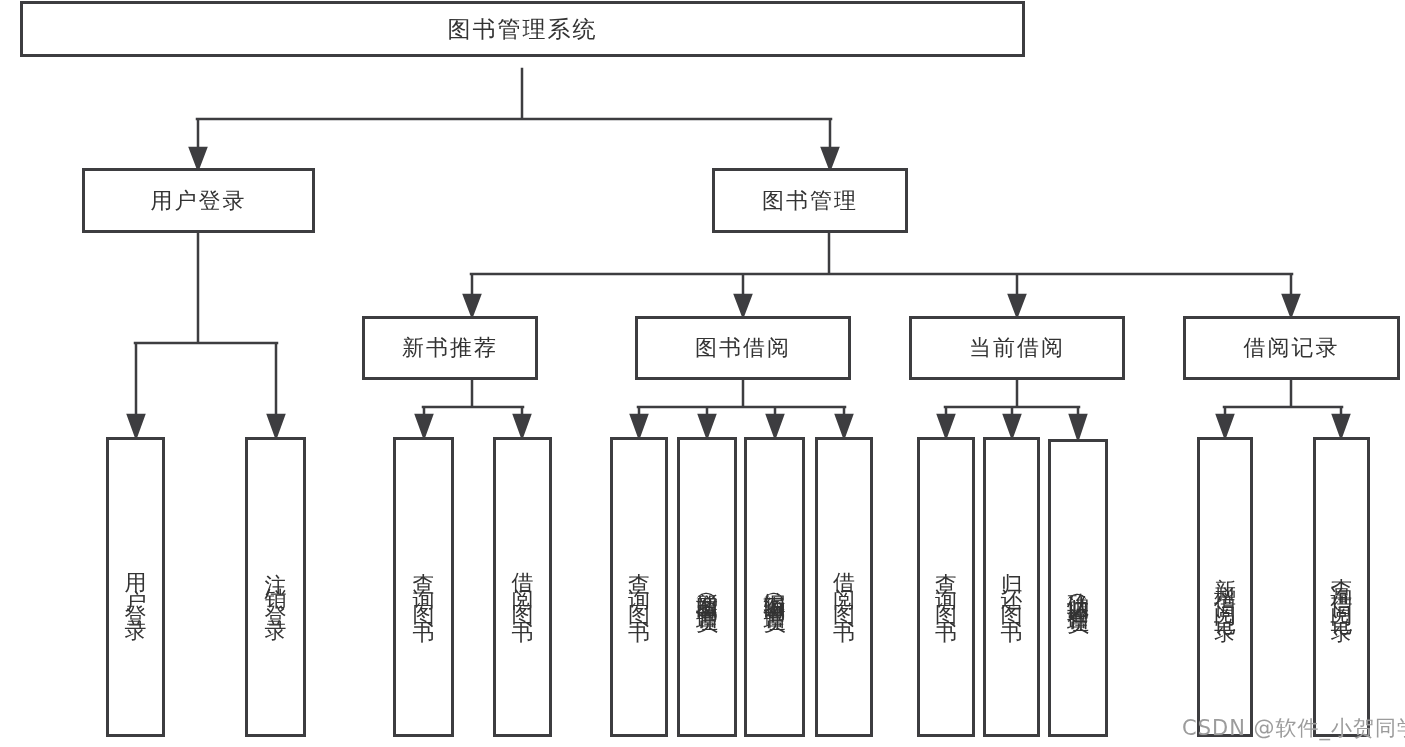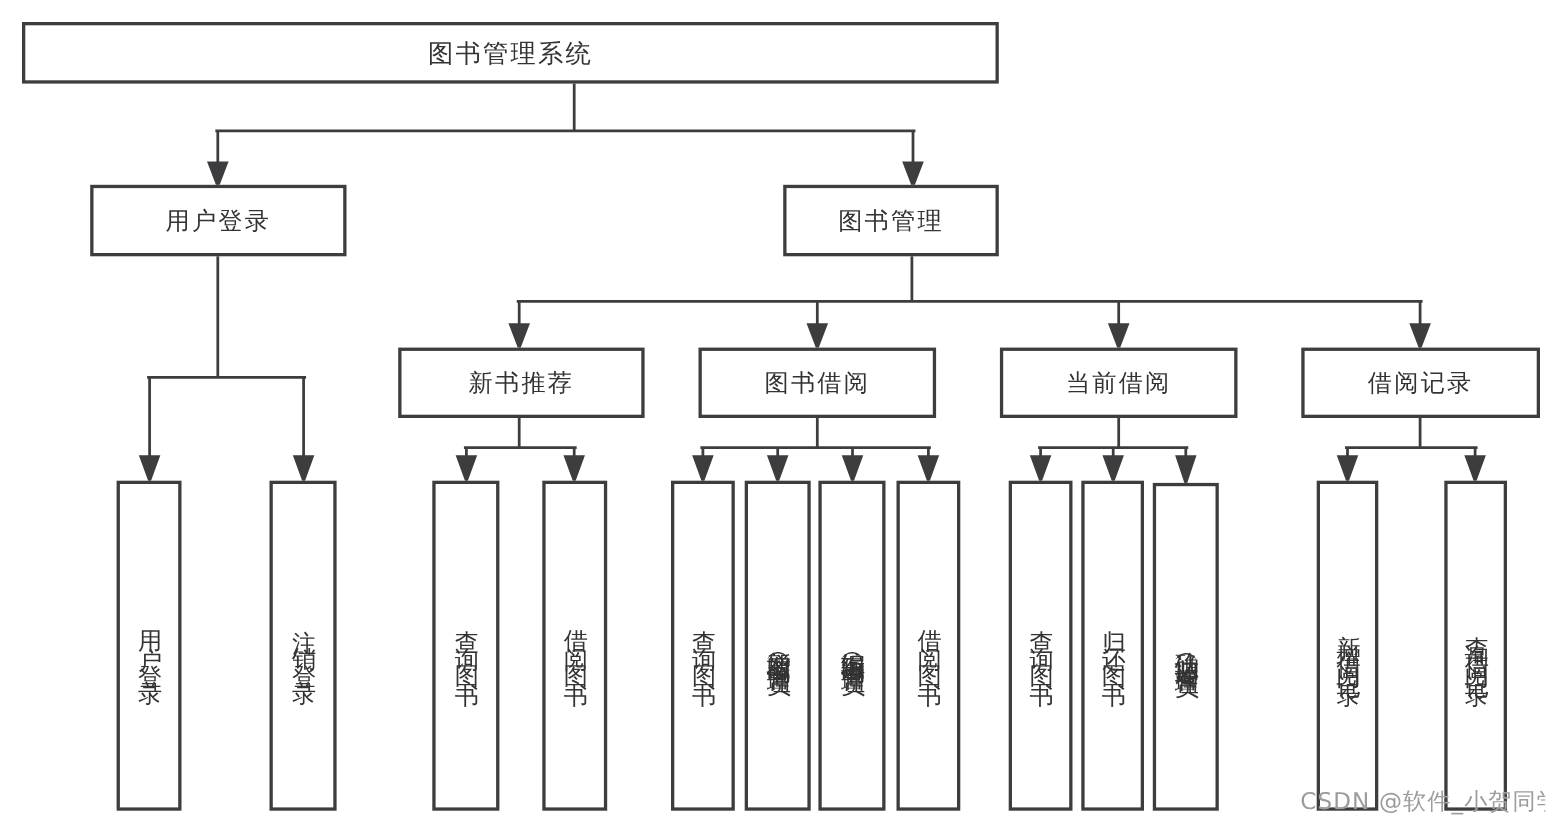--- a/index.html
+++ b/index.html
@@ -78,32 +78,32 @@
       </g>
 
       <g>
         <path fill="none" d="M1291 380 V407 M1224 407 H1342 M1225 407 V416 M1341 407 V416"></path>
         <polygon points="1217,415 1233,415 1225,437"></polygon>
         <polygon points="1333,415 1349,415 1341,437"></polygon>
       </g>
     </g>
   </svg>
 
-  <div class="box h title" style="left:20px;top:20px;width:888px;height:56px">
+  <div class="box h title" style="left:20px;top:1px;width:1005px;height:56px">
     <span>图书管理系统</span>
   </div>
 
   <div class="box h" style="left:82px;top:168px;width:233px;height:65px">
     <span>用户登录</span>
   </div>
   <div class="box h" style="left:712px;top:168px;width:196px;height:65px">
     <span>图书管理</span>
   </div>
 
-  <div class="box h" style="left:362px;top:316px;width:224px;height:64px">
+  <div class="box h" style="left:362px;top:316px;width:176px;height:64px">
     <span>新书推荐</span>
   </div>
   <div class="box h" style="left:635px;top:316px;width:216px;height:64px">
     <span>图书借阅</span>
   </div>
   <div class="box h" style="left:909px;top:316px;width:216px;height:64px">
     <span>当前借阅</span>
   </div>
   <div class="box h" style="left:1183px;top:316px;width:217px;height:64px">
     <span>借阅记录</span>

